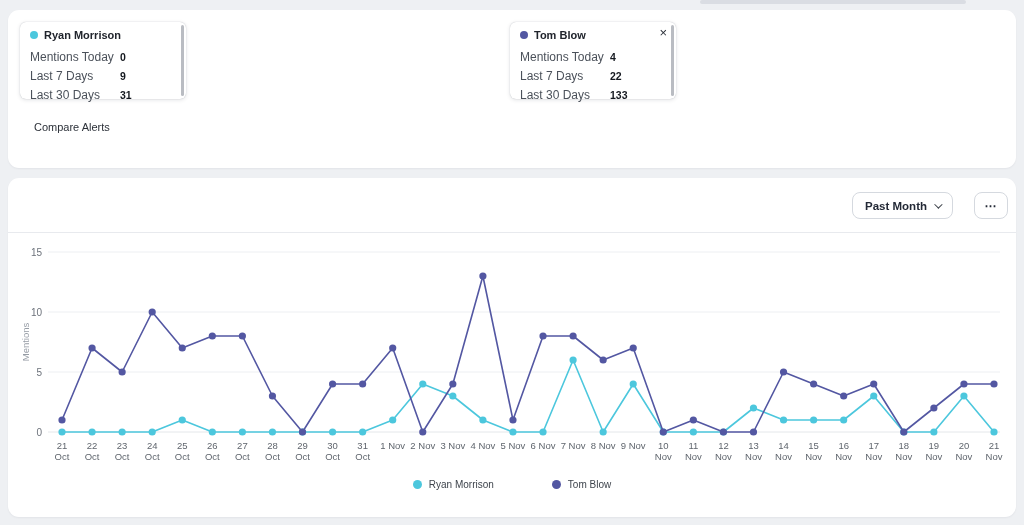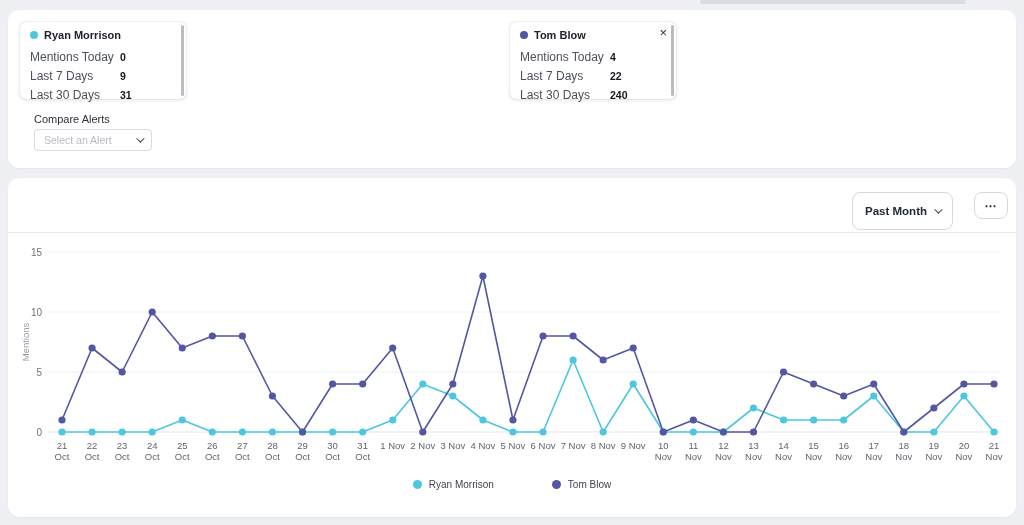--- a/index.html
+++ b/index.html
@@ -41,38 +41,38 @@
   .mini-stats { margin-top: 9px; }
   .stat-row { display: flex; align-items: center; margin-bottom: 5px; }
   .stat-label { width: 90px; font-size: 12px; color: #4b515a; }
   .stat-value { font-size: 10.5px; font-weight: 700; color: #14181f; }
   .vscrollbar {
     position: absolute; right: 2px; top: 3px; bottom: 3px; width: 3px;
     background: #b9bcc2; border-radius: 2px;
   }
 
   
-  .compare-label { position: absolute; left: 26px; top: 103px; font-size: 11px; color: #2b3038; }
+  .compare-label { position: absolute; left: 26px; top: 111px; font-size: 11px; color: #2b3038; }
   .compare-select {
     position: absolute; left: 26px; top: 119px; width: 118px; height: 22px;
     border: 1px solid #d8dbe0; border-radius: 4px; background: #fff;
     display: flex; align-items: center; justify-content: space-between;
     padding: 0 9px; cursor: pointer;
   }
   .compare-placeholder { font-size: 10.5px; color: #b7bbc2; }
   .chev {
     width: 6px; height: 6px; border-right: 1.4px solid #3a3f47;
     border-bottom: 1.4px solid #3a3f47; transform: rotate(45deg) translateY(-2px);
     display: inline-block;
   }
 
   
   .chart-title { position: absolute; left: 18px; top: 17px; font-size: 15px; font-weight: 700; color: #1c2331; }
   .range-btn {
-    position: absolute; right: 63px; top: 14px; height: 38px;
+    position: absolute; right: 63px; top: 14px; height: 27px;
     border: 1px solid #d5d9df; border-radius: 8px; background: #fff;
     display: flex; align-items: center; gap: 7px; padding: 0 12px;
     font-size: 11.5px; font-weight: 700; color: #232936; cursor: pointer;
     font-family: "Liberation Sans", sans-serif;
   }
   .range-btn .chev { transform: rotate(45deg) translateY(-2px); }
   .more-btn {
     position: absolute; right: 8px; top: 14px; width: 34px; height: 27px;
     border: 1px solid #d5d9df; border-radius: 8px; background: #fff;
     font-size: 12px; font-weight: 700; color: #232936; cursor: pointer;
@@ -130,31 +130,27 @@
       <div class="stat-row">
         <span class="stat-label">Mentions Today</span>
         <span class="stat-value">4</span>
       </div>
       <div class="stat-row">
         <span class="stat-label">Last 7 Days</span>
         <span class="stat-value">22</span>
       </div>
       <div class="stat-row">
         <span class="stat-label">Last 30 Days</span>
-        <span class="stat-value">240</span>
+        <span class="stat-value">133</span>
       </div>
     </div>
     <div class="vscrollbar"></div>
   </div>
 
   <div class="compare-label">Compare Alerts</div>
-  <div class="compare-select">
-    <span class="compare-placeholder">Select an Alert</span>
-    <span class="chev"></span>
-  </div>
 </div>
 
 <div class="panel bottom">
 
   <button class="range-btn">
     <span>Past Month</span>
     <span class="chev"></span>
   </button>
   <button class="more-btn">⋯</button>
 

